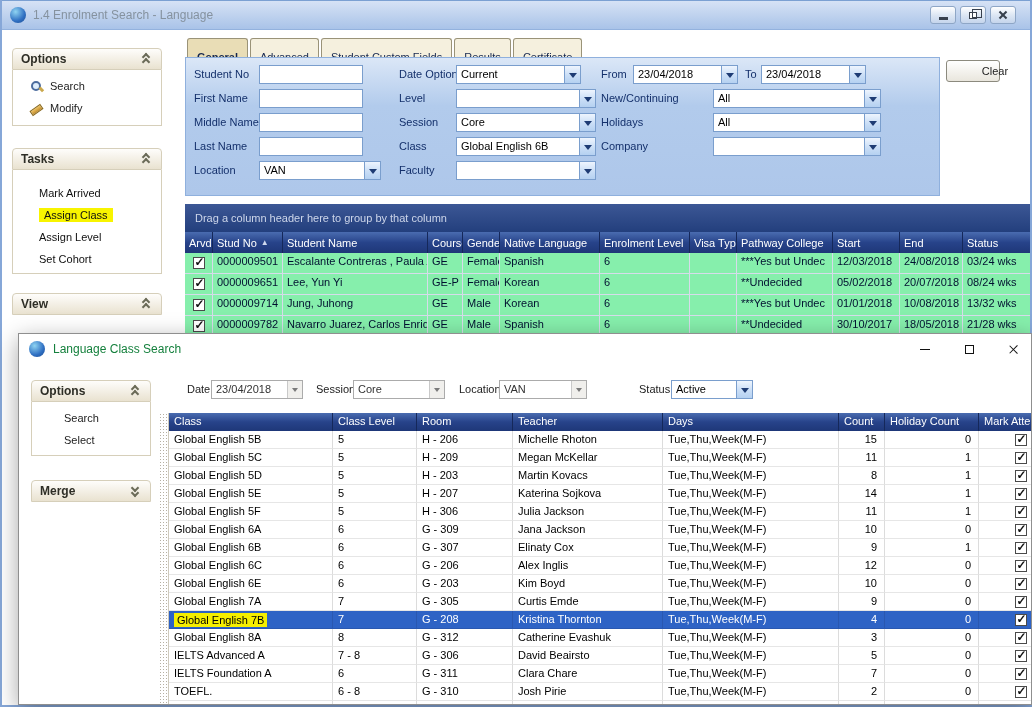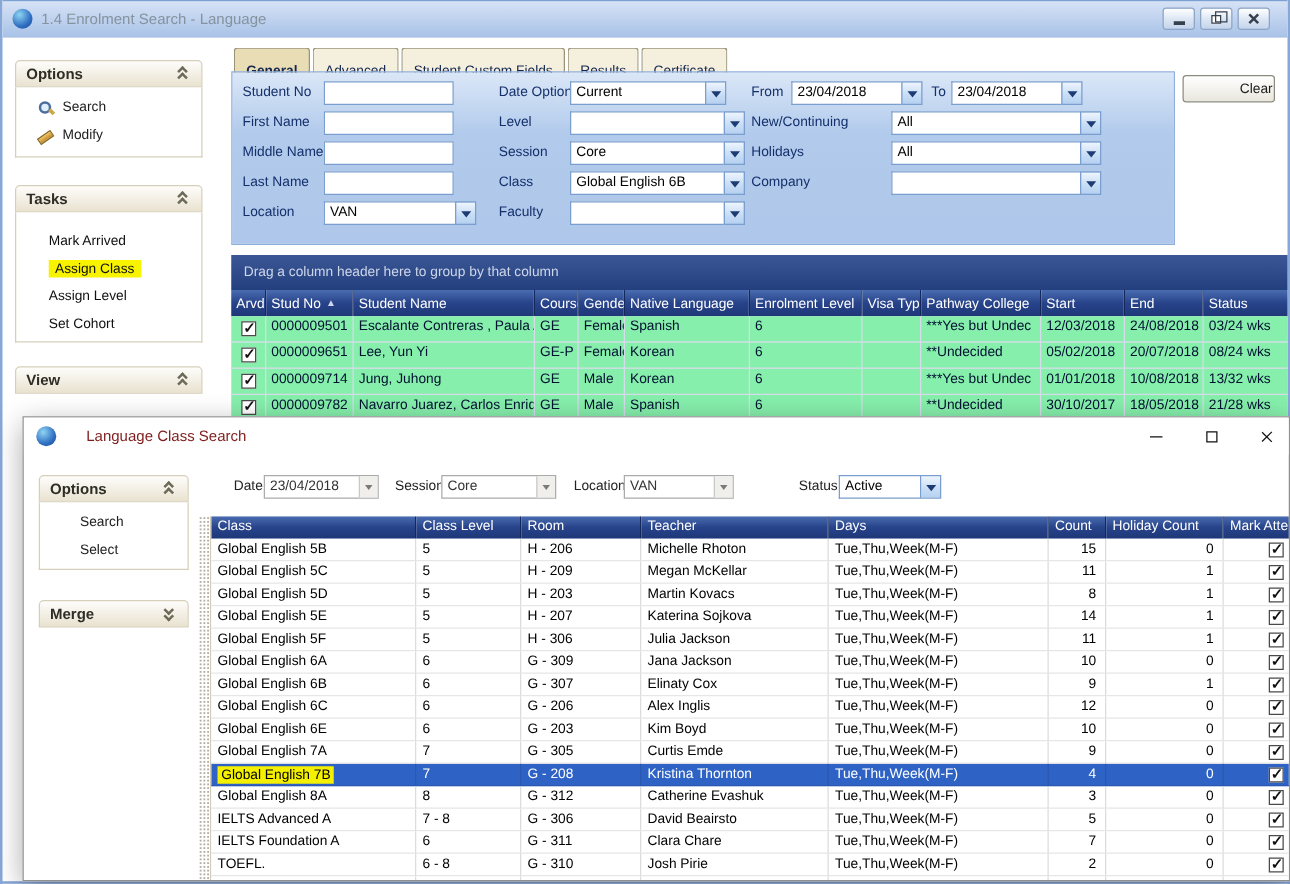--- a/index.html
+++ b/index.html
@@ -42,39 +42,39 @@
   .tab.active{background:#e9ddb6;font-weight:bold;}
 
   
   .form-panel{position:absolute;left:183px;top:57px;width:755px;height:139px;background:linear-gradient(#dbe7f7,#b2cbec 35%,#aec7ea);border:1px solid #8fb0dd;}
   .flabel{position:absolute;color:#14306b;white-space:nowrap;}
   .tbox{position:absolute;height:19px;background:#fff;border:1px solid #7a9ecd;}
   .combo{position:absolute;display:flex;height:19px;}
   .combo .val{flex:1;background:#fff;border:1px solid #7a9ecd;border-right:none;padding:2px 4px;white-space:nowrap;overflow:hidden;color:#000;}
   .combo .arr{width:17px;background:linear-gradient(#eef5fe,#cadef6 55%,#b5d1f1);border:1px solid #7a9ecd;display:flex;align-items:flex-start;justify-content:center;}
   .combo .arr::after{content:"";border:4px solid transparent;border-top:5px solid #1e3c74;margin-top:7px;}
-  .clear-btn{position:absolute;left:944px;top:60px;width:74px;height:22px;background:linear-gradient(#ffffff,#e9e6dd);border:1px solid #8c8a7e;border-radius:3px;display:flex;align-items:center;justify-content:center;color:#1c1c1c;cursor:pointer;padding-left:44px;}
+  .clear-btn{position:absolute;left:944px;top:60px;width:54px;height:22px;background:linear-gradient(#ffffff,#e9e6dd);border:1px solid #8c8a7e;border-radius:3px;display:flex;align-items:center;justify-content:center;color:#1c1c1c;cursor:pointer;padding-left:44px;}
 
   
   .group-bar{position:absolute;left:183px;top:204px;width:847px;height:28px;background:linear-gradient(#3c5795,#233f7d);color:#cdd6ea;display:flex;align-items:center;padding-left:10px;}
   .mgcols{display:grid;grid-template-columns:28px 70px 145px 35px 37px 100px 90px 47px 96px 67px 63px 69px;}
   .mgrid-header{position:absolute;left:183px;top:232px;width:847px;height:21px;}
   .hcell{background:linear-gradient(#4a6cb0,#27438a 50%,#1e3778);color:#fff;padding:3px 4px;border-right:1px solid #15285a;white-space:nowrap;overflow:hidden;display:flex;align-items:center;gap:4px;}
   .sort-arrow{font-size:8px;color:#cfd9ee;}
   .mgrid-rows{position:absolute;left:183px;top:253px;width:847px;}
   .mgrow{height:21px;background:#86efac;cursor:pointer;}
   .mcell{padding:2px 4px;border-right:1px solid #d6dcea;border-bottom:1px solid #d6dcea;white-space:nowrap;overflow:hidden;color:#001030;}
   .c-center{display:flex;align-items:center;justify-content:center;padding:0;}
   .checkbox{width:12px;height:12px;border:1px solid #4a4a4a;background:#fff;display:inline-block;position:relative;cursor:pointer;}
   .checkbox.checked::after{content:"✓";position:absolute;left:1px;top:-3px;font-size:12px;font-weight:bold;color:#101010;}
 
   
   .class-window{position:absolute;left:18px;top:333px;width:1014px;height:372px;background:#fff;border:1px solid #8f8f8f;box-shadow:0 6px 22px rgba(0,0,0,.35);overflow:hidden;}
   .cw-titlebar{height:30px;background:#fff;display:flex;align-items:center;padding-left:10px;gap:8px;}
-  .cw-title{color:#7f1d1d;font-size:12px;flex:1;margin-left:16px;}
+  .cw-title{color:#15803d;font-size:12px;flex:1;}
   .cw-btn{width:36px;height:30px;display:flex;align-items:center;justify-content:center;cursor:pointer;}
   .cw-min{width:10px;height:1px;background:#111;}
   .cw-sq{width:9px;height:9px;border:1px solid #111;}
   .cw-x{position:relative;width:11px;height:11px;}
   .cw-x::before,.cw-x::after{content:"";position:absolute;left:5px;top:0;width:1.4px;height:11px;background:#111;}
   .cw-x::before{transform:rotate(45deg);} .cw-x::after{transform:rotate(-45deg);}
   .cpanel-header{position:absolute;left:12px;width:120px;height:22px;background:linear-gradient(#fefdfb,#e9e2d0);border:1px solid #d6cfba;border-radius:4px 4px 0 0;display:flex;align-items:center;justify-content:space-between;padding:0 8px;font-weight:bold;font-size:12px;color:#2e2e26;}
   .cpanel-body{position:absolute;left:12px;width:120px;background:#fff;border:1px solid #d6cfba;border-top:none;}
   .copt-item{height:22px;display:flex;align-items:center;padding-left:32px;cursor:pointer;color:#1c1c1c;}
   .clabel{position:absolute;color:#222;white-space:nowrap;}

